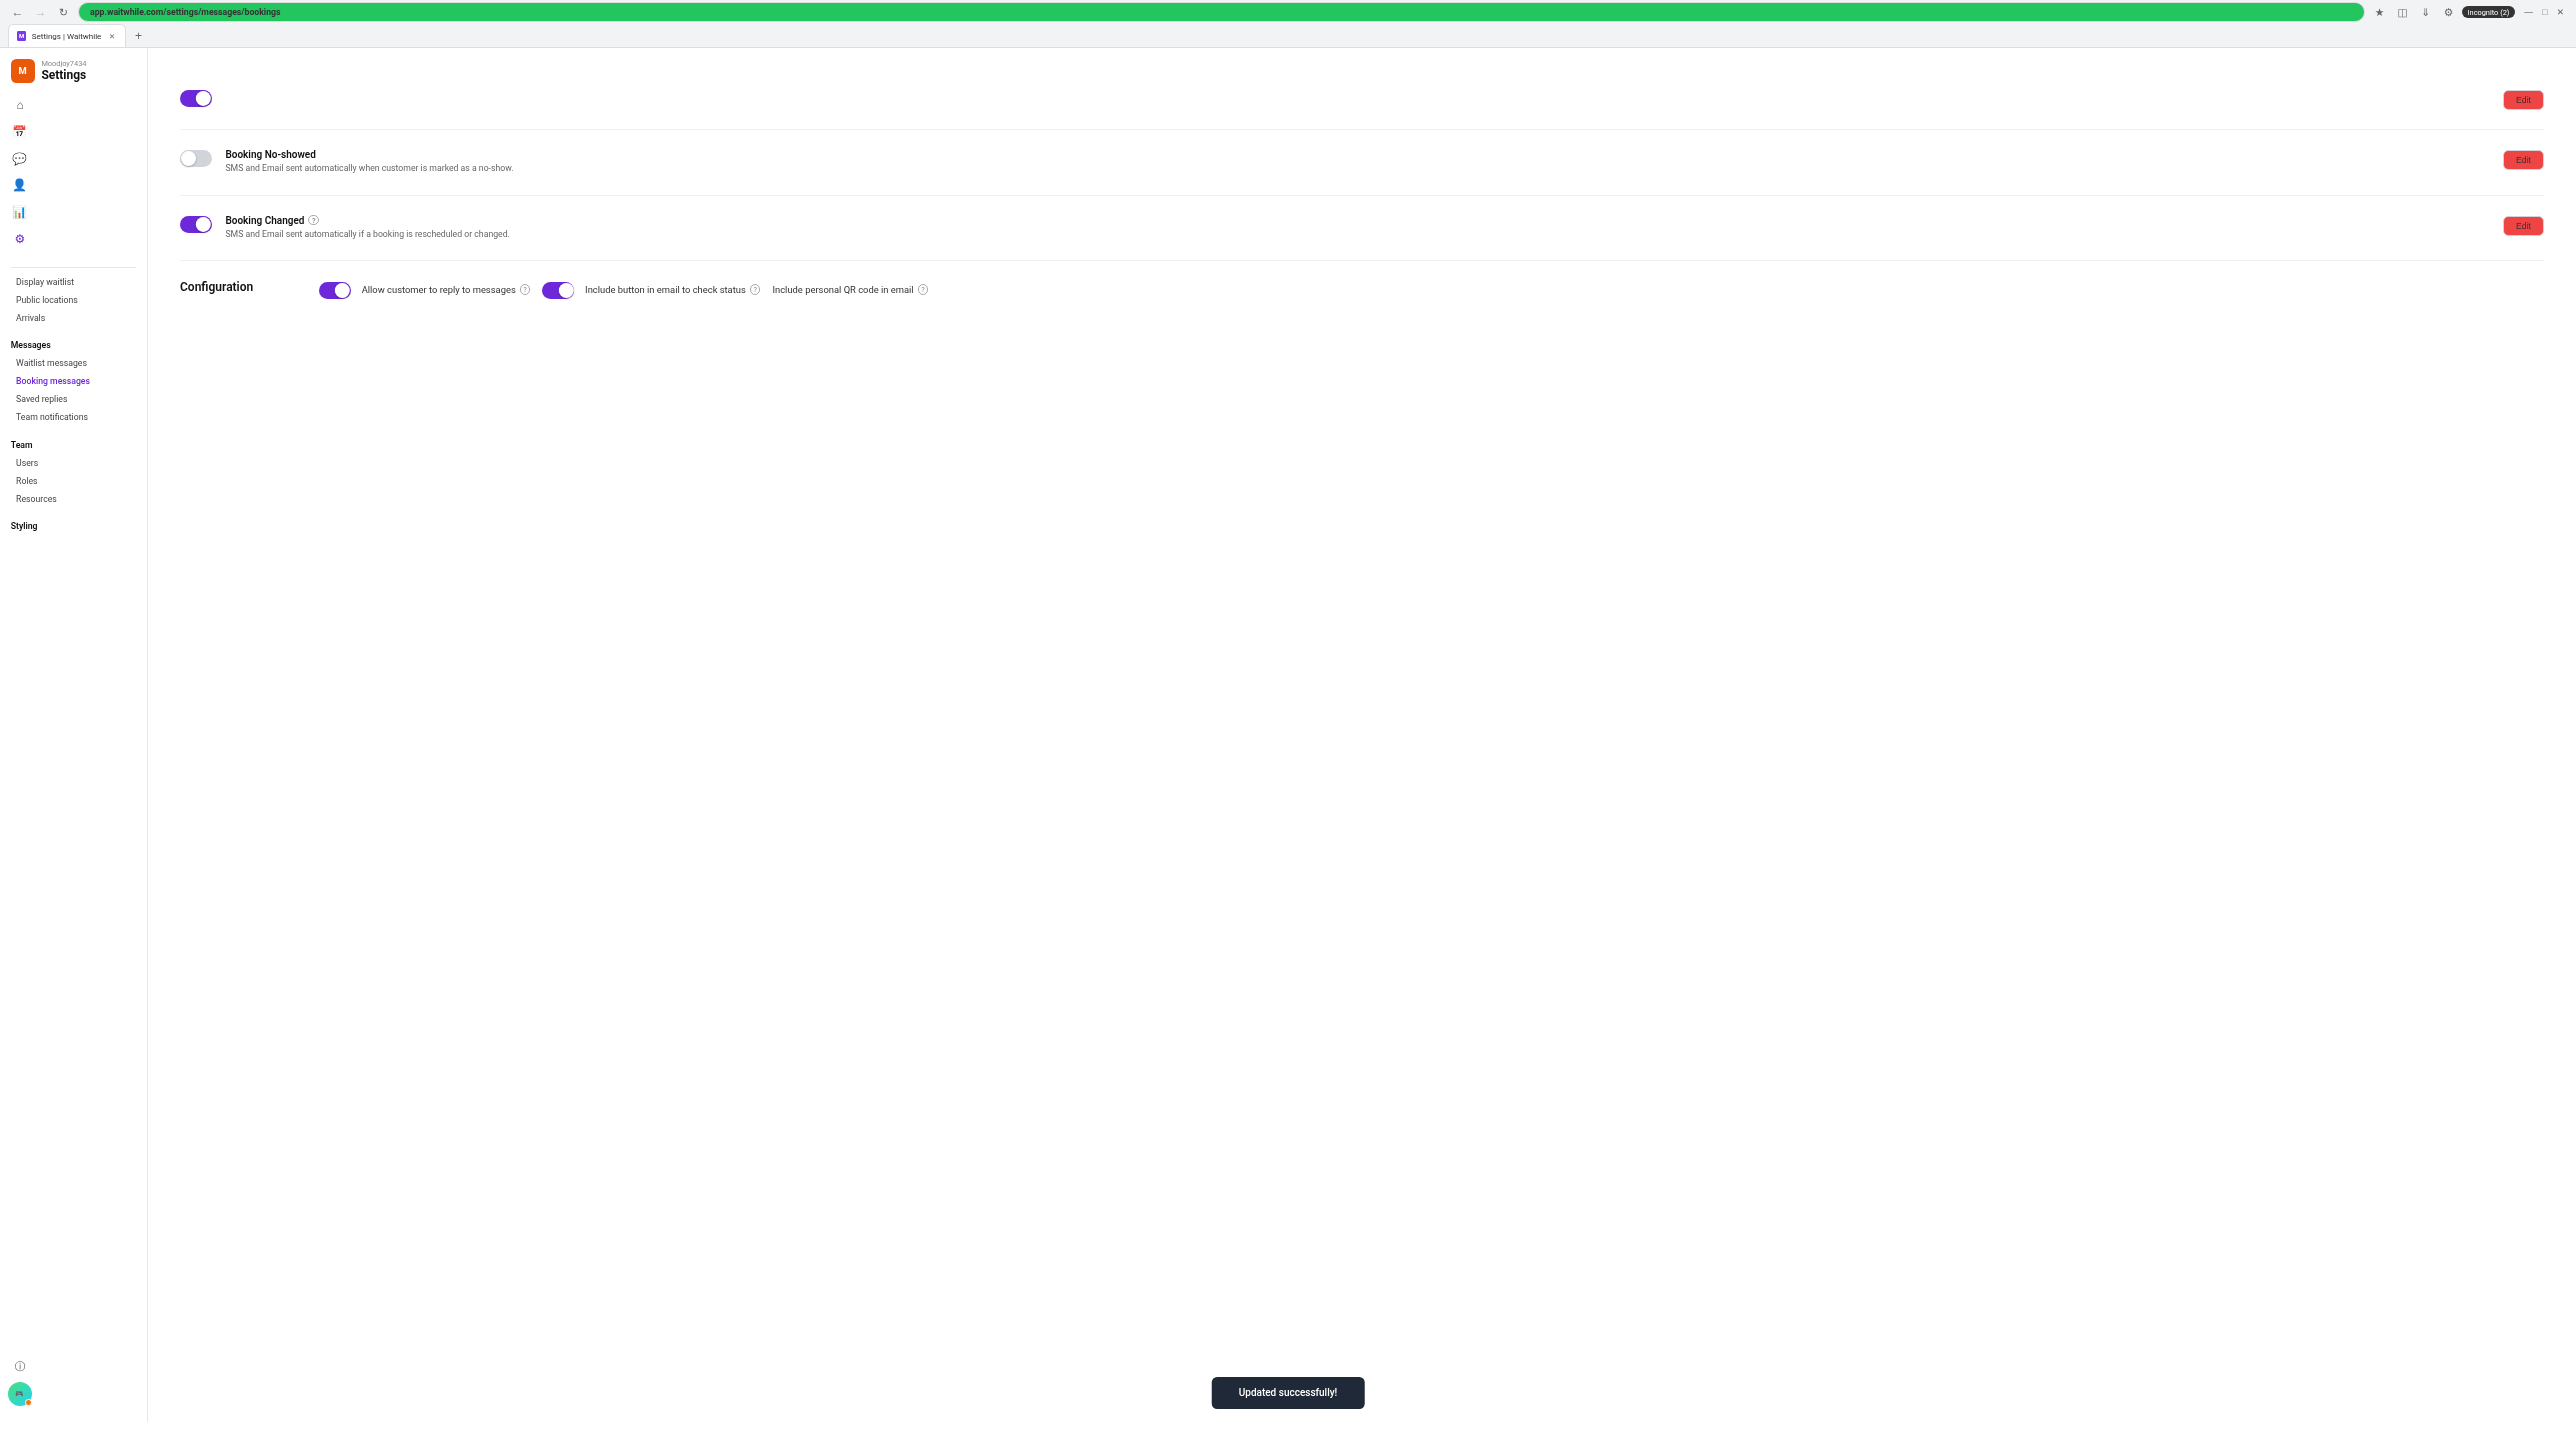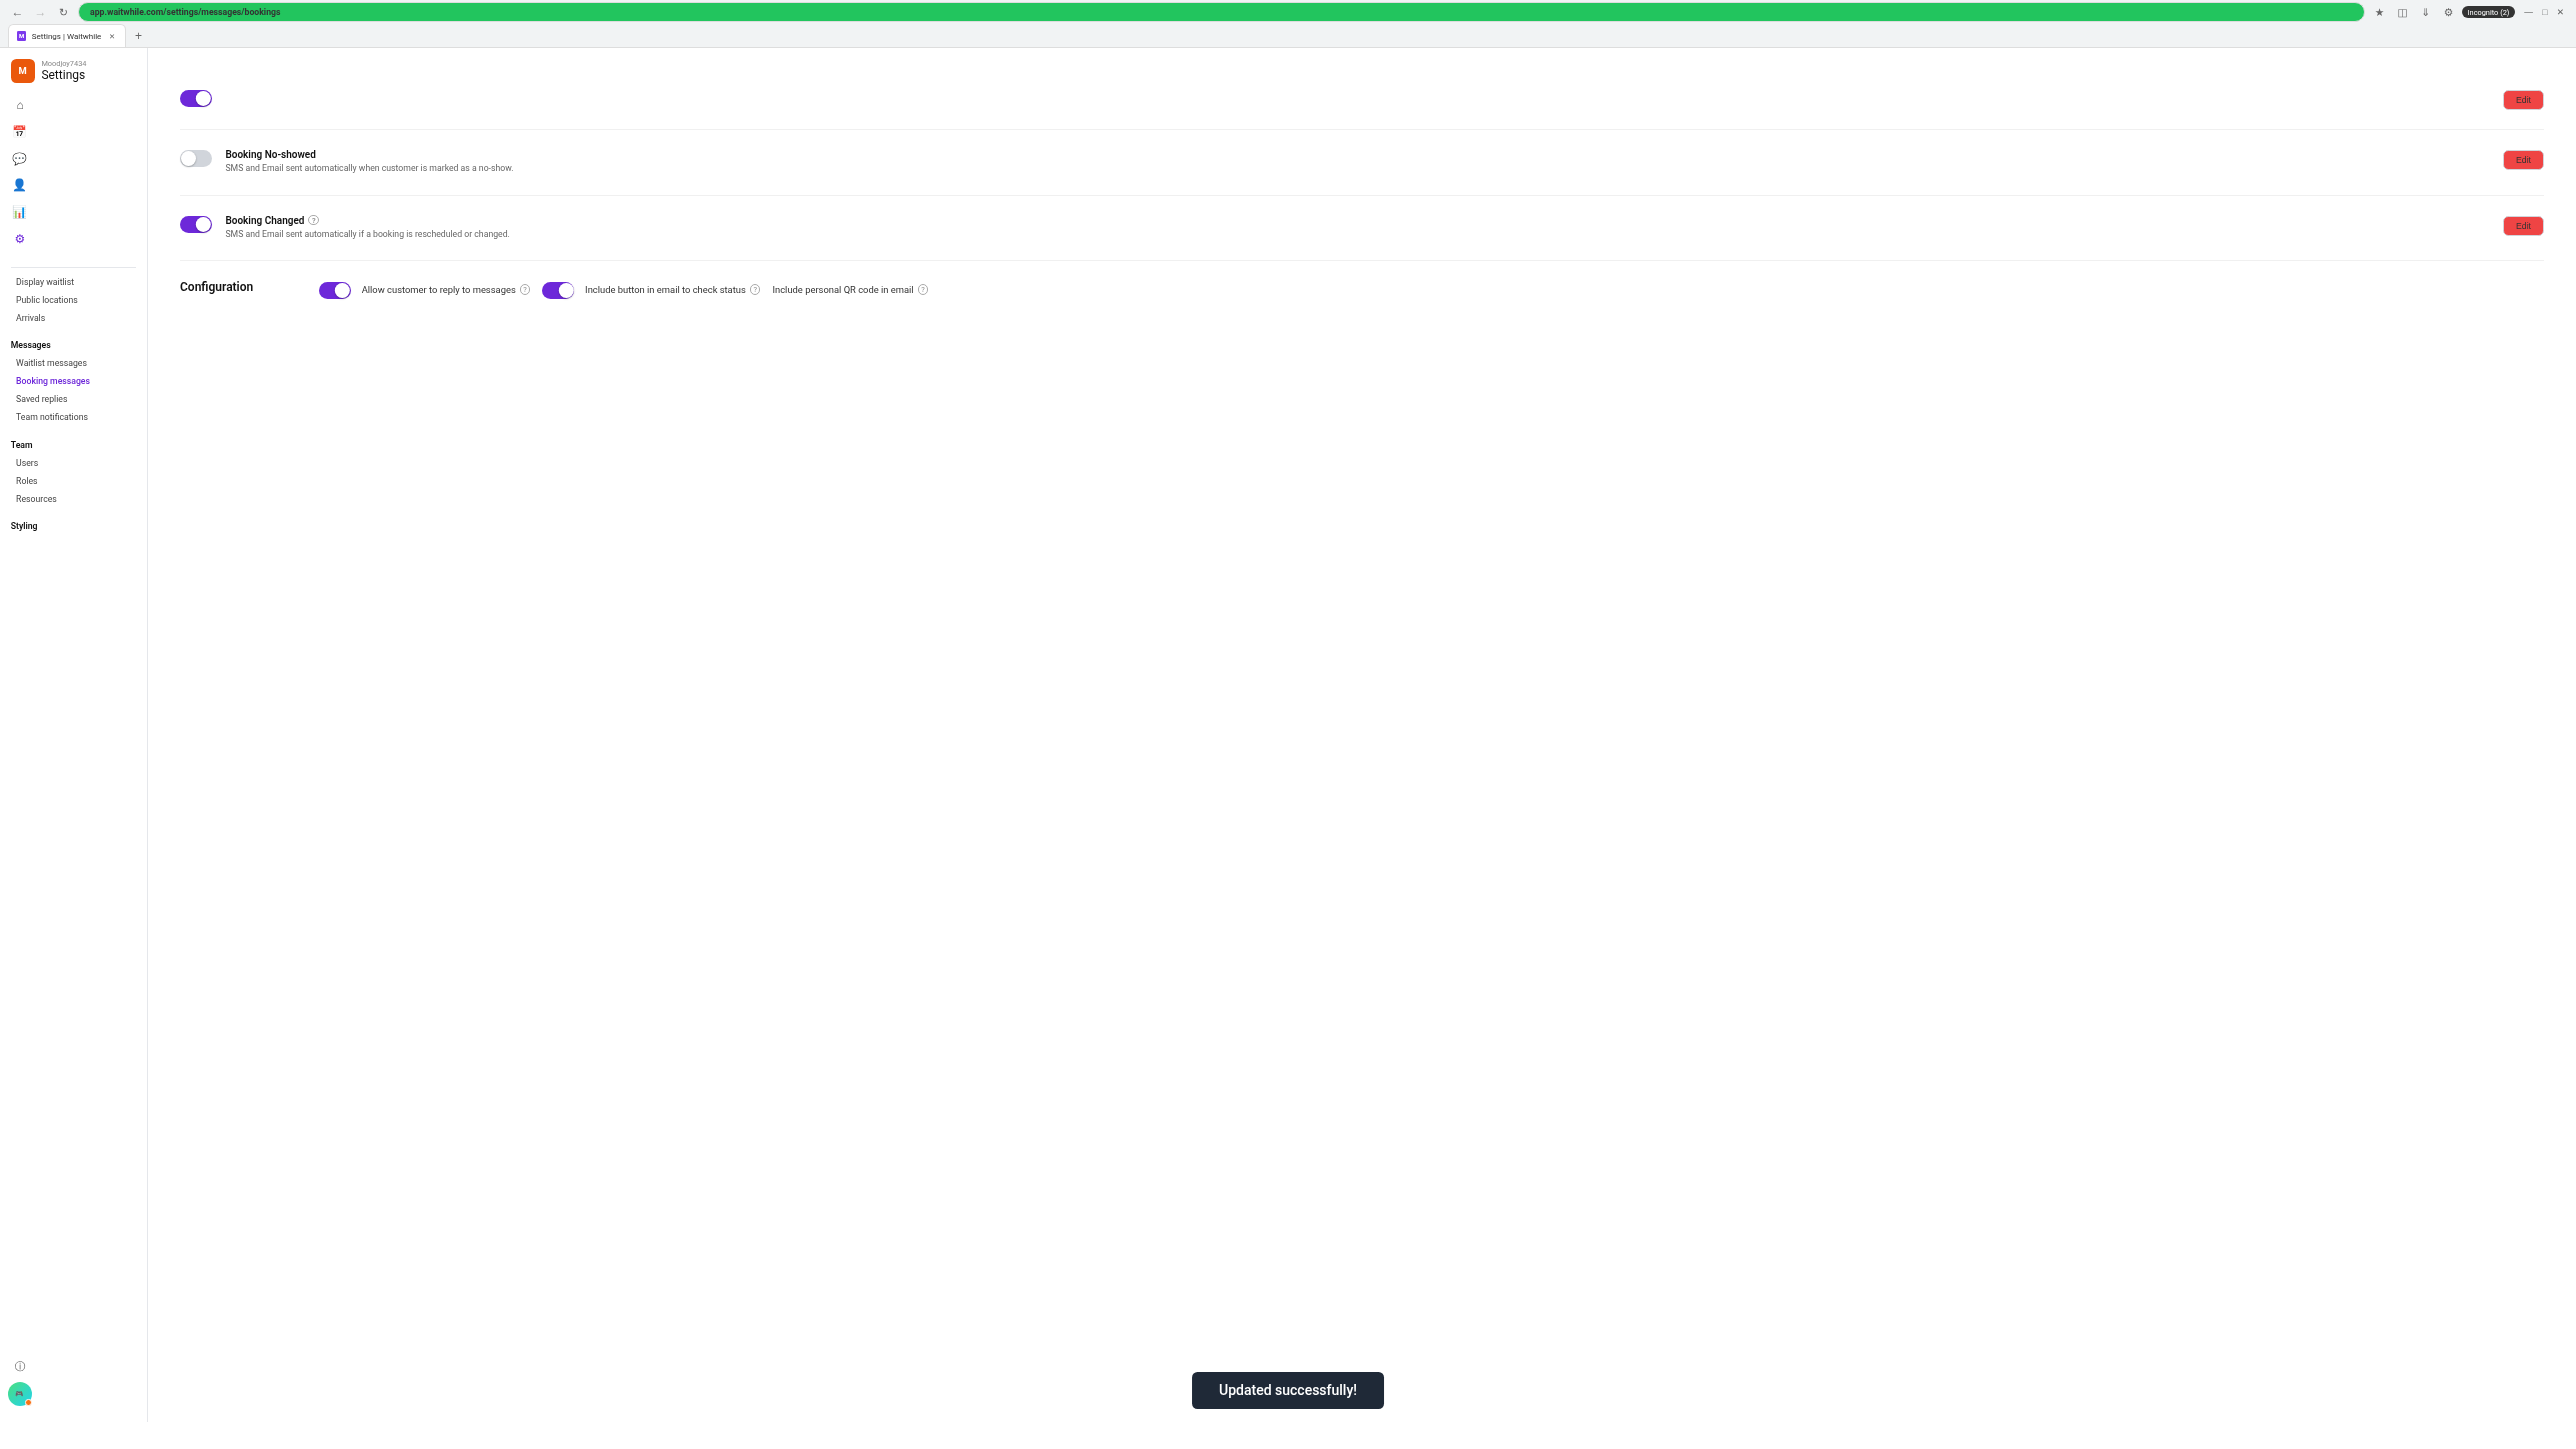--- a/index.html
+++ b/index.html
@@ -171,21 +171,21 @@
       width: 24px; height: 24px;
       background: #ea580c;
       border-radius: 5.4px;
       display: flex; align-items: center; justify-content: center;
       color: #fff;
       font-weight: bold;
       font-size: 9.4px;
     }
     .sidebar-title-block {}
     .sidebar-username { font-size: 7.4px; color: #888; }
-    .sidebar-heading { font-size: 12px; font-weight: 400; color: #111; }
+    .sidebar-heading { font-size: 12px; font-weight: 700; color: #111; }
 
     .sidebar-nav-icons {
       display: flex;
       flex-direction: column;
       gap: 2.7px;
       padding: 0 8px;
       margin-bottom: 10.7px;
     }
     .nav-icon-item {
       width: 24px; height: 24px;
@@ -375,21 +375,21 @@
     
     .toast {
       position: fixed;
       bottom: 40px;
       left: 50%;
       transform: translateX(-50%);
       background: #1f2937;
       color: #fff;
       padding: 10.7px 27px;
       border-radius: 5.4px;
-      font-size: 14px;
+      font-size: 10px;
       font-weight: 500;
       z-index: 1000;
       white-space: nowrap;
     }
 
     
     .sidebar-divider {
       height: 0.7px;
       background: #e5e7eb;
       margin: 5.4px 10.7px;

